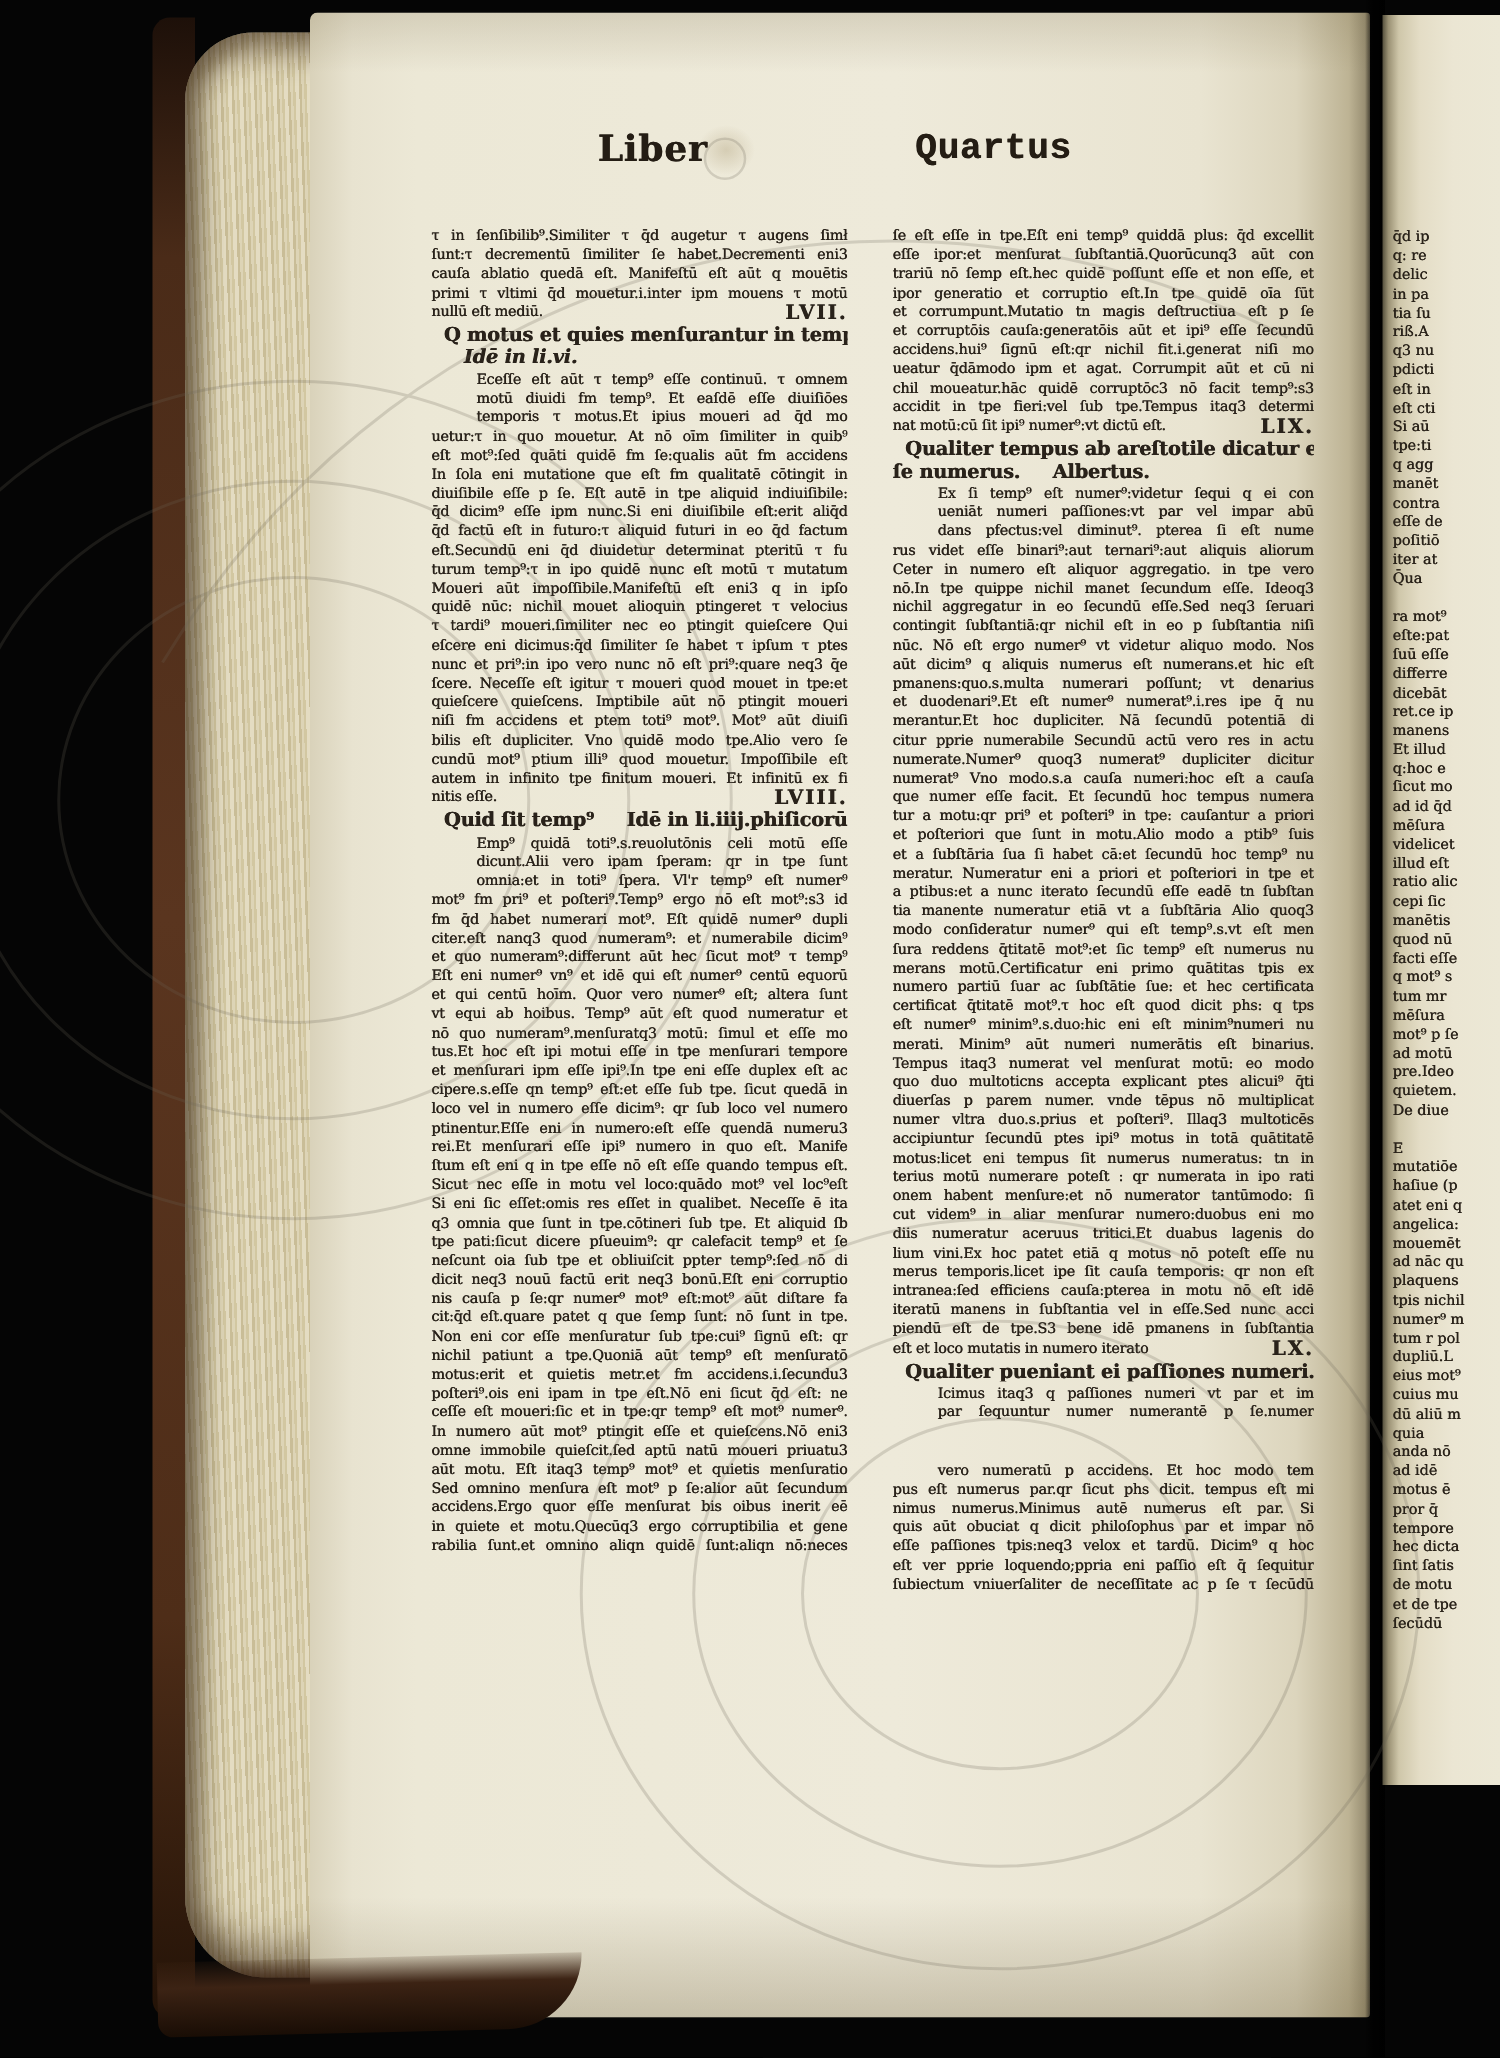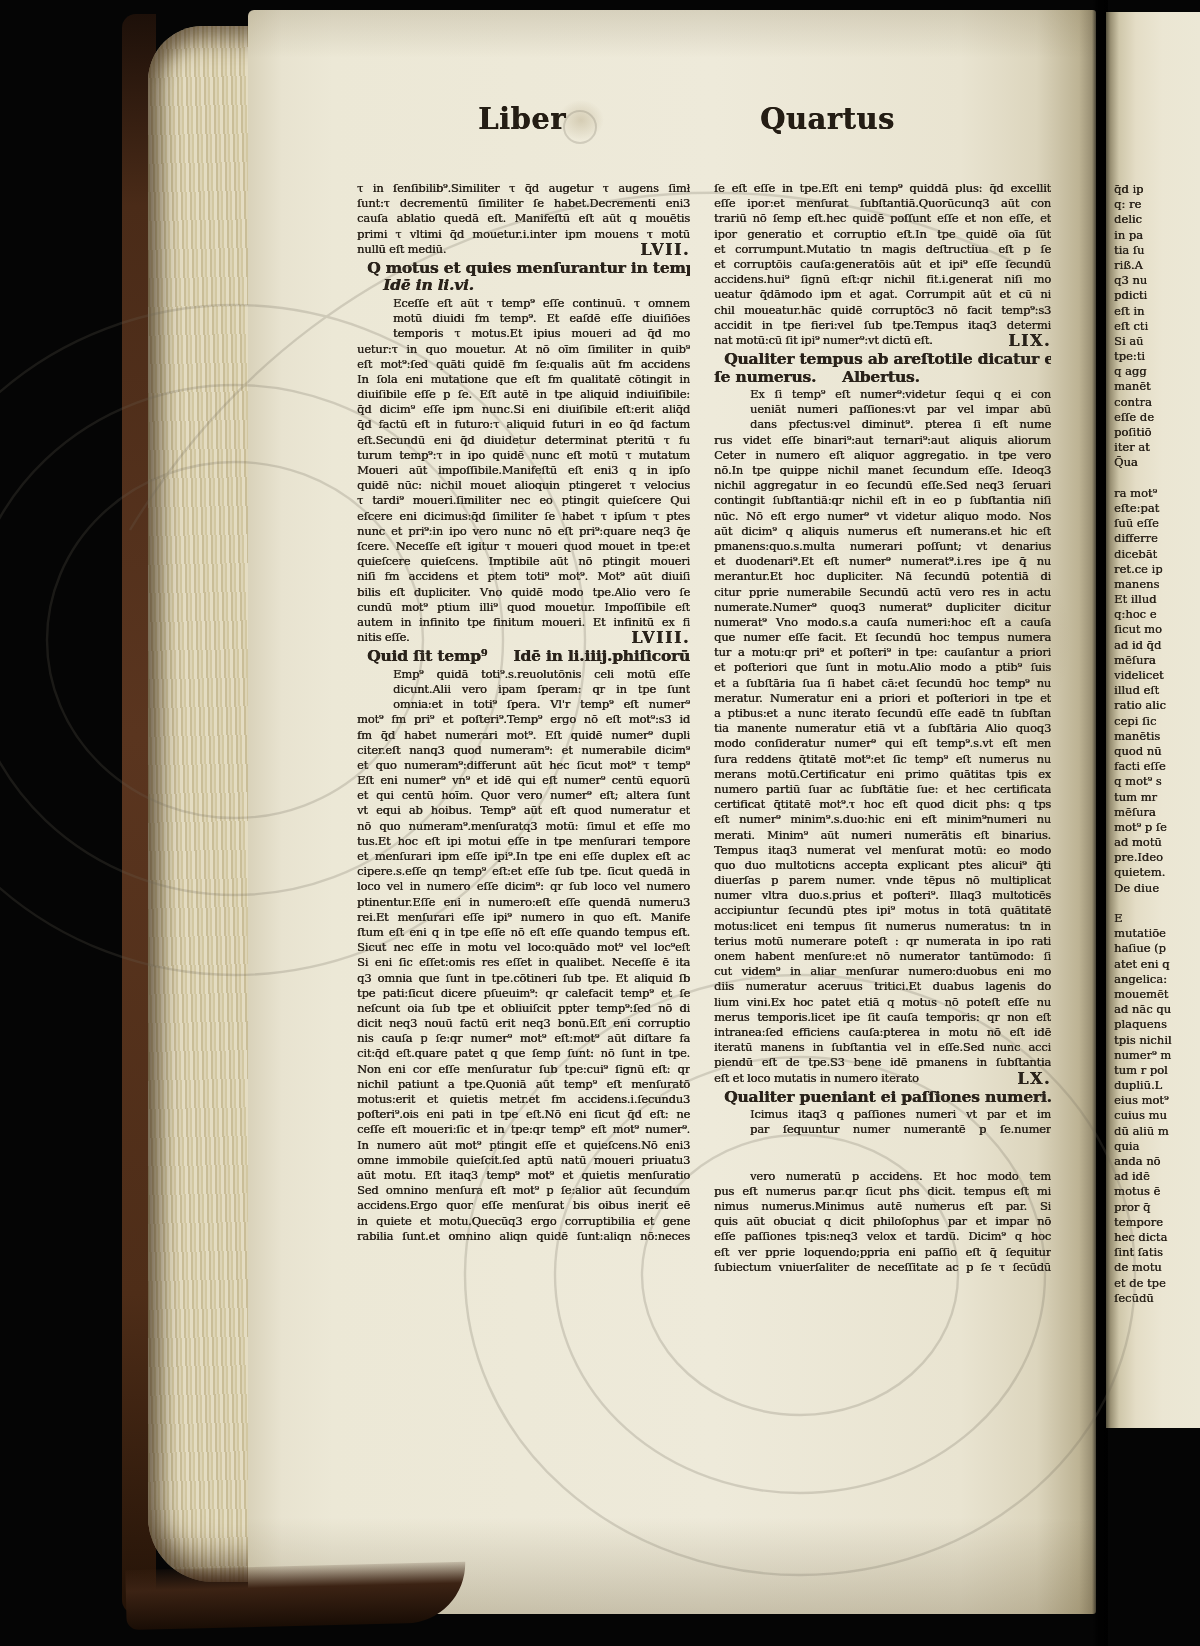--- a/index.html
+++ b/index.html
@@ -23,24 +23,24 @@
       border-radius:6px 3px 3px 6px;}
   #facing-page{position:absolute;left:1106px;top:12px;width:94px;height:1416px;
       background:linear-gradient(90deg,#55503d 0%,#9a9174 5%,#cfc7aa 14%,#e4ddc6 32%,#ebe6d3 60%,#ece8d6 100%);}
   #gutter{position:absolute;left:1092px;top:0;width:16px;height:1646px;
       background:linear-gradient(90deg,rgba(0,0,0,0) 0%,rgba(0,0,0,.85) 45%,rgba(0,0,0,.95) 100%);}
   .stain{position:absolute;border-radius:50%;pointer-events:none;}
   
   #header-left,#header-right{position:absolute;top:102px;font-size:29px;font-weight:bold;
       color:#241d14;letter-spacing:.5px;text-shadow:.4px 0 0 #241d14;}
   #header-left{left:478px;text-align:center;}
-  #header-right{left:760px;}
+  #header-right{left:732px;font-family:Liberation Mono, monospace;}
   .textcol{position:absolute;top:181px;color:#29221a;font-size:11.5px;line-height:15.2px;
       text-shadow:.3px 0 0 currentColor;letter-spacing:-.2px;overflow:hidden;}
-  #col-left{left:345px;width:333px;height:1160px;margin-left:12px;}
+  #col-left{left:345px;width:333px;height:1160px;}
   #col-right{left:714px;width:337px;height:1200px;}
   .para{margin:0 0 1px 0;}
   .ln{position:relative;height:15.2px;text-align:justify;text-align-last:justify;overflow:hidden;}
   .ln.short{text-align-last:left;}
   .lbl{position:absolute;right:0;top:0;font-weight:bold;letter-spacing:1.5px;font-size:16px;}
   .heading{margin:2px 0 2px 0;font-weight:bold;}
   .heading .hln{font-size:15.5px;line-height:17.5px;white-space:pre;overflow:hidden;text-shadow:.4px 0 0 currentColor;}
   #facing-text{position:absolute;left:8px;top:170px;width:90px;color:#2a231a;font-size:11.5px;
       line-height:15.2px;text-shadow:.3px 0 0 currentColor;}
   #facing-text .fln{height:15.2px;white-space:pre;overflow:hidden;}
@@ -204,21 +204,21 @@
         <div class="ln"><span>Si eni ſic eſſet:omis res eſſet in qualibet. Neceſſe ē ita</span></div>
         <div class="ln"><span>q3 omnia que ſunt in tpe.cōtineri ſub tpe. Et aliquid ſb</span></div>
         <div class="ln"><span>tpe pati:ſicut dicere pſueuim⁹: qr calefacit temp⁹ et ſe</span></div>
         <div class="ln"><span>neſcunt oia ſub tpe et obliuiſcit ppter temp⁹:ſed nō di</span></div>
         <div class="ln"><span>dicit neq3 nouū factū erit neq3 bonū.Eſt eni corruptio</span></div>
         <div class="ln"><span>nis cauſa p ſe:qr numer⁹ mot⁹ eſt:mot⁹ aūt diſtare fa</span></div>
         <div class="ln"><span>cit:q̄d eſt.quare patet q que ſemp ſunt: nō ſunt in tpe.</span></div>
         <div class="ln"><span>Non eni cor eſſe menſuratur ſub tpe:cui⁹ ſignū eſt: qr</span></div>
         <div class="ln"><span>nichil patiunt a tpe.Quoniā aūt temp⁹ eſt menſuratō</span></div>
         <div class="ln"><span>motus:erit et quietis metr.et fm accidens.i.ſecundu3</span></div>
-        <div class="ln"><span>poſteri⁹.ois eni pati in tpe eſt.Nō eni ſicut q̄d eſt: ne</span></div>
+        <div class="ln"><span>poſteri⁹.ois eni ipam in tpe eſt.Nō eni ſicut q̄d eſt: ne</span></div>
         <div class="ln"><span>ceſſe eſt moueri:ſic et in tpe:qr temp⁹ eſt mot⁹ numer⁹.</span></div>
         <div class="ln"><span>In numero aūt mot⁹ ptingit eſſe et quieſcens.Nō eni3</span></div>
         <div class="ln"><span>omne immobile quieſcit.ſed aptū natū moueri priuatu3</span></div>
         <div class="ln"><span>aūt motu. Eſt itaq3 temp⁹ mot⁹ et quietis menſuratio</span></div>
         <div class="ln"><span>Sed omnino menſura eſt mot⁹ p ſe:alior aūt ſecundum</span></div>
         <div class="ln"><span>accidens.Ergo quor eſſe menſurat bis oibus inerit eē</span></div>
         <div class="ln"><span>in quiete et motu.Quecūq3 ergo corruptibilia et gene</span></div>
         <div class="ln"><span>rabilia ſunt.et omnino aliqn quidē ſunt:aliqn nō:neces</span></div>
       </div>
     </div>

